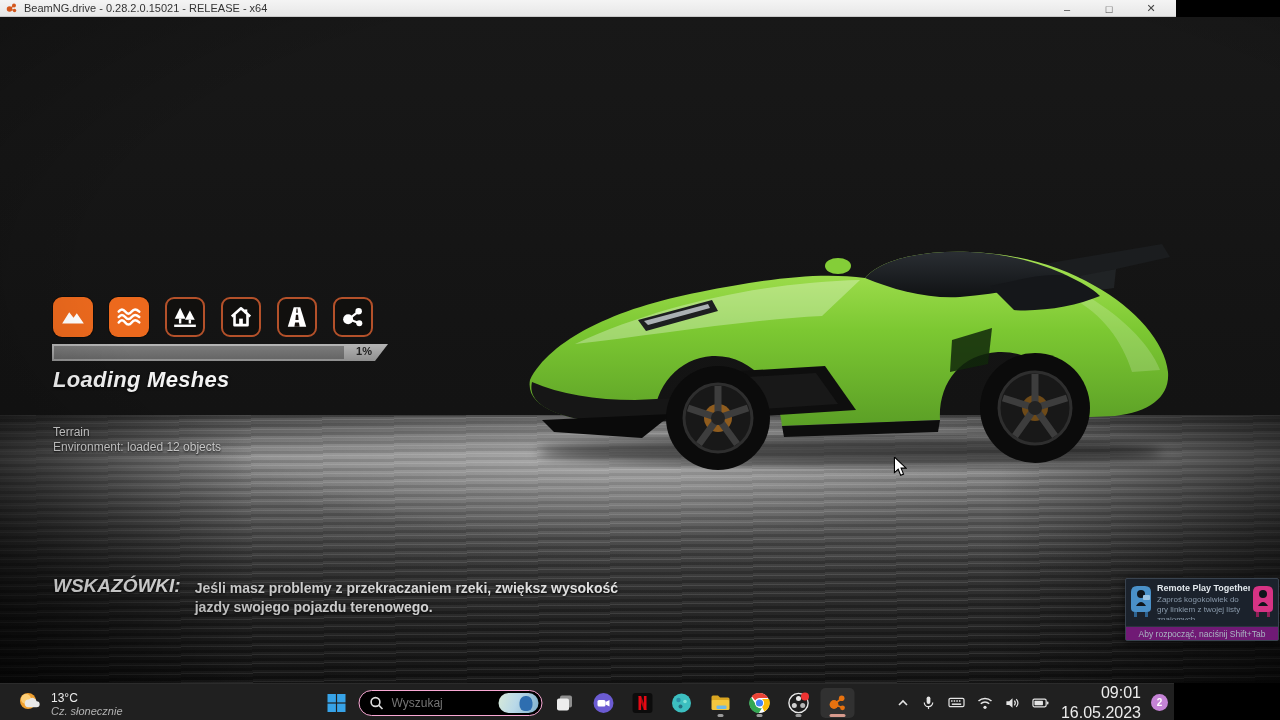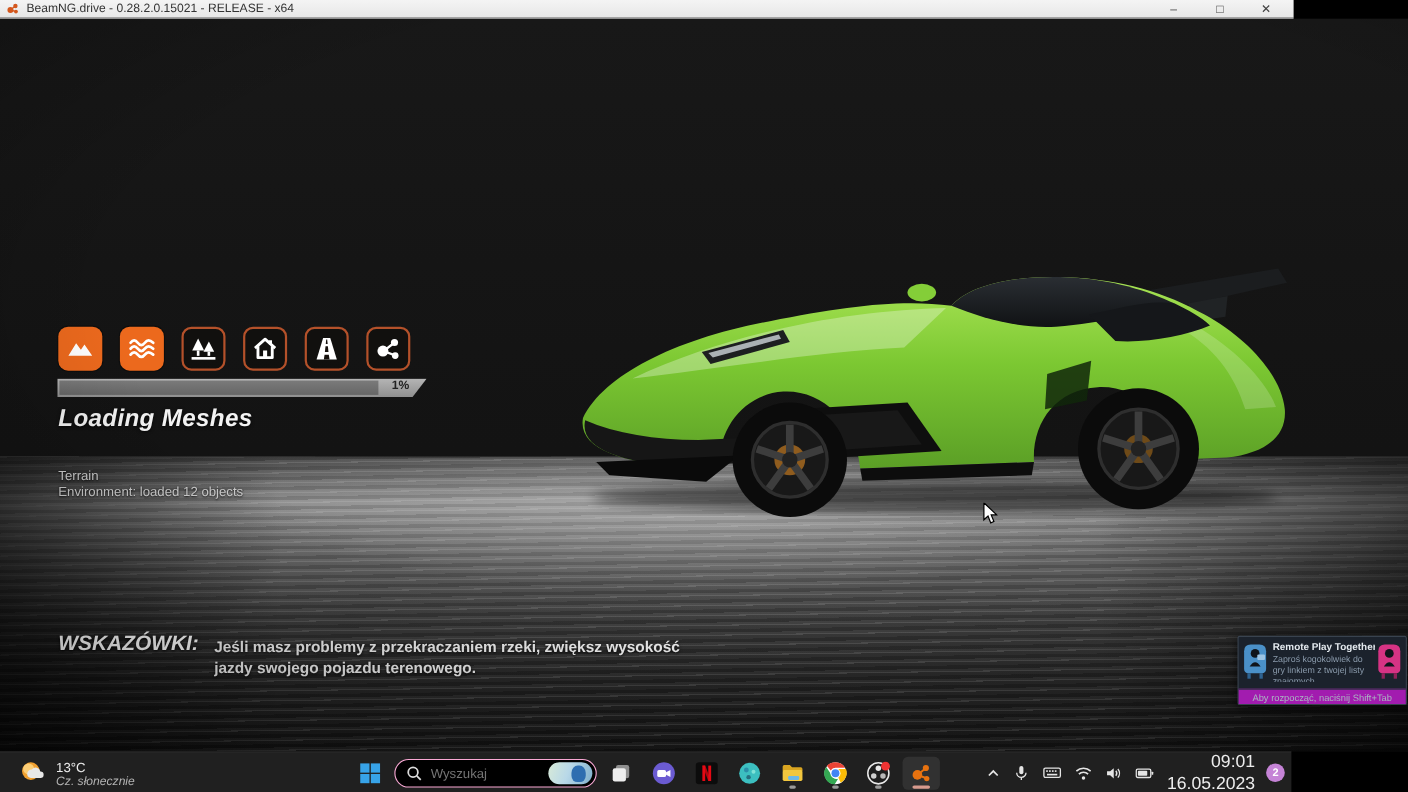--- a/index.html
+++ b/index.html
@@ -62,21 +62,21 @@
 
   
   .steam-note { position:absolute; right:1px; bottom:42px; width:154px; height:63px;
     background:#1b222c; border:1px solid #39434f; border-radius:2px; z-index:40;
     box-shadow:0 2px 8px rgba(0,0,0,.6); }
   .steam-main { display:flex; height:44px; padding:3px 2px; }
   .steam-chair { width:26px; height:38px; flex:0 0 auto; }
   .steam-texts { flex:1; padding:1px 3px; overflow:hidden; }
   .steam-title { font-size:9px; font-weight:bold; color:#e3e9ee; margin-bottom:2px; white-space:nowrap; }
   .steam-body { font-size:8px; color:#8a9aab; line-height:1.25; }
-  .steam-footer { position:absolute; left:0; right:0; bottom:0; height:14px; background:#a21caf;
+  .steam-footer { position:absolute; left:0; right:0; bottom:0; height:14px; background:#701a75;
     display:flex; align-items:center; justify-content:center; font-size:8.5px; color:#aab6c2;
     border-top:1px solid #2a333e; }
 
   
   .cursor { position:absolute; left:893px; top:440px; z-index:60; }
 
   
   .taskbar { position:absolute; left:0; top:683px; width:1174px; height:37px;
     background:#202020; border-top:1px solid rgba(255,255,255,.05); z-index:70; }
   .weather { position:absolute; left:10px; top:4px; display:flex; align-items:center; gap:8px;

